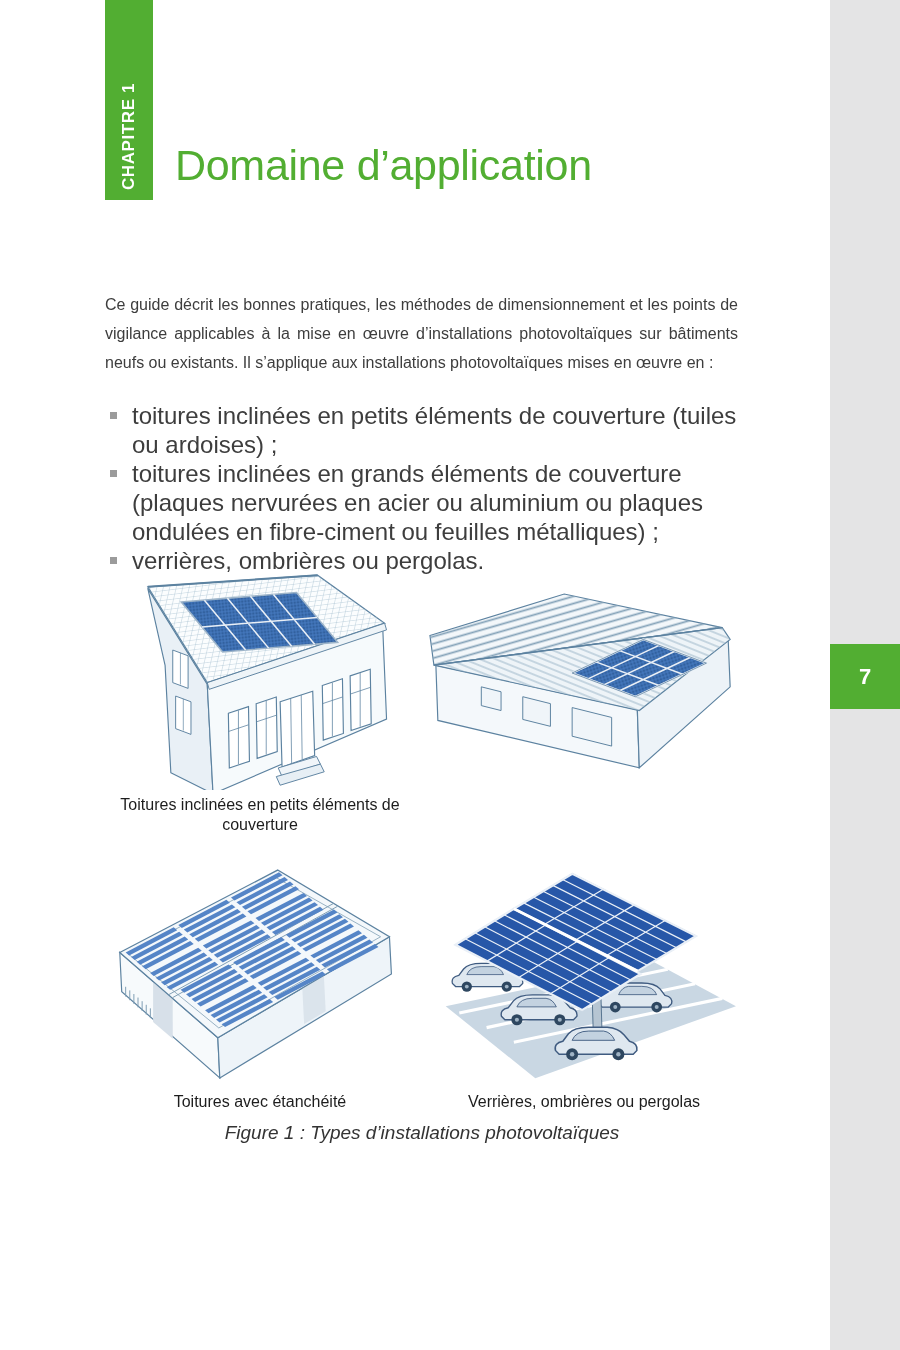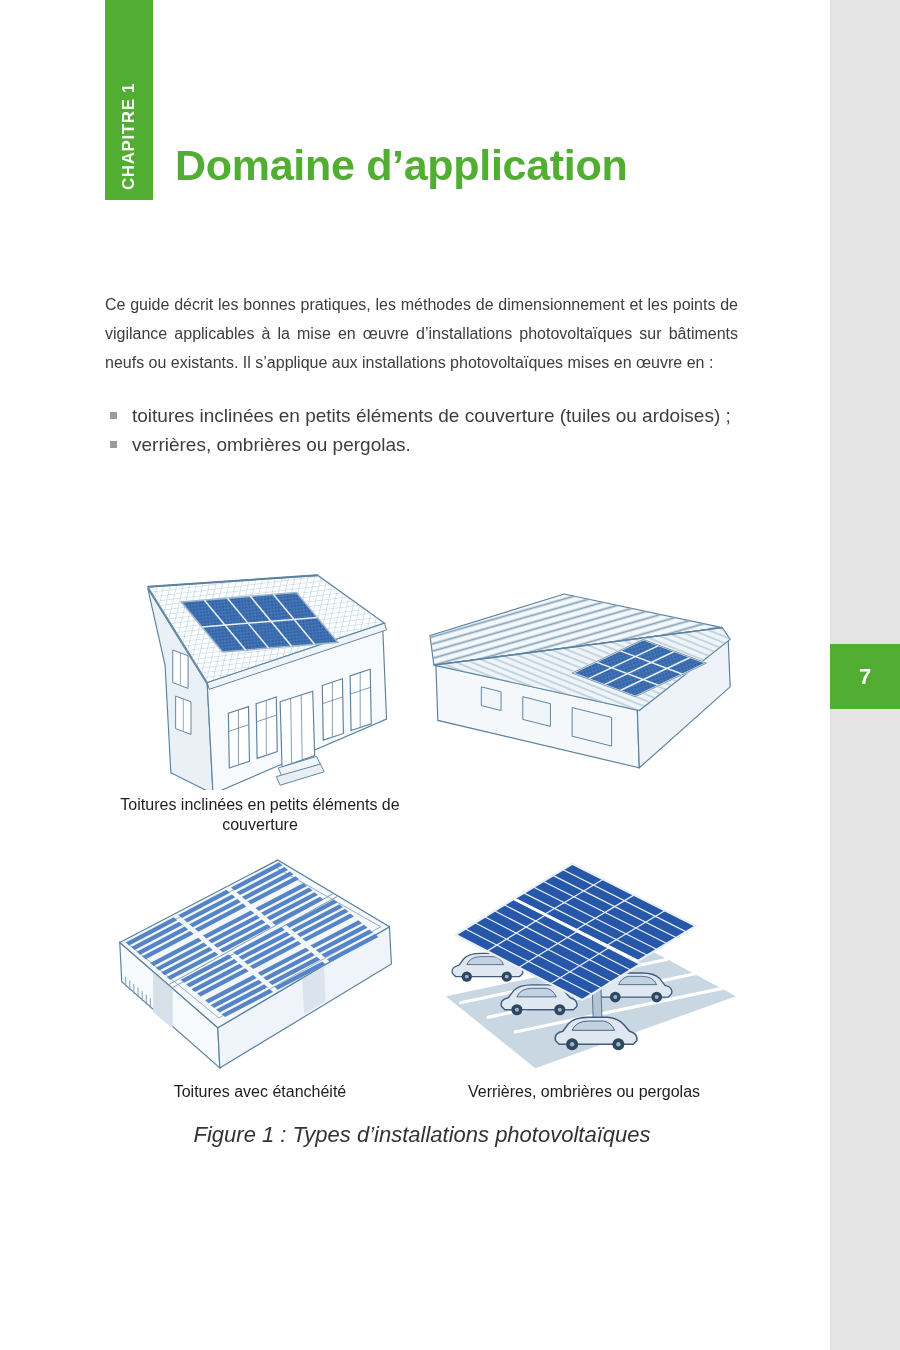--- a/index.html
+++ b/index.html
@@ -19,46 +19,46 @@
   .chapter-tab{left:105px;top:0;width:48px;height:200px;background:#52ae32;}
   .chapter-tab .vlabel{
     position:absolute;left:50%;bottom:10px;
     transform:translateX(-50%) rotate(180deg);
     writing-mode:vertical-rl;
     color:#ffffff;font-weight:700;font-size:17px;letter-spacing:.6px;white-space:nowrap;
   }
   
   .title{
     left:175px;top:138px;width:620px;color:#52ae32;
-    font-size:43px;line-height:55px;font-weight:700;letter-spacing:-.3px;
+    font-size:43px;line-height:55px;font-weight:400;letter-spacing:-.3px;
   }
   
   .intro{
     left:105px;top:290px;width:633px;color:#3d3d3d;
     font-size:16px;line-height:29px;text-align:justify;
   }
   
   .bullets{left:105px;top:401px;width:642px;list-style:none;margin:0;padding:0;}
-  .bullets li{display:flex;align-items:flex-start;color:#3d3d3d;font-size:19px;line-height:29px;}
+  .bullets li{display:flex;align-items:flex-start;color:#3d3d3d;font-size:24px;line-height:29px;}
   .bullets .sq{flex:none;width:7px;height:7px;background:#9b9b9b;margin:11px 15px 0 5px;}
   
   .figures{
     left:98px;top:558px;width:648px;
-    display:grid;grid-template-columns:324px 324px;row-gap:18px;
+    display:grid;grid-template-columns:324px 324px;row-gap:28px;
   }
   figure{margin:0;display:flex;flex-direction:column;align-items:center;}
   .art{height:232px;display:flex;align-items:center;justify-content:center;}
   .row2 .art{height:224px;}
   figcaption{
     font-size:16px;line-height:20px;color:#1d1d1d;text-align:center;
     max-width:282px;margin-top:5px;
   }
   .figcap-final{
     left:98px;top:1122px;width:648px;text-align:center;
-    font-style:italic;font-size:22px;color:#333333;
+    font-style:italic;font-size:19px;color:#333333;
   }
   svg{display:block;}
 </style>
 </head>
 <body>
 
 <div class="abs side-strip"></div>
 
 <div class="abs page-tab">
   <span>7</span>
@@ -71,20 +71,24 @@
 <h1 class="abs title" style="margin:0;">
   <span>Domaine d’application</span><br>
 </h1>
 
 <p class="abs intro" style="margin:0;">Ce guide décrit les bonnes pratiques, les méthodes de dimensionnement et les points de vigilance applicables à la mise en œuvre d’installations photovoltaïques sur bâtiments neufs ou existants. Il s’applique aux installations photovoltaïques mises en œuvre en :</p>
 
 <ul class="abs bullets">
   <li>
       <span class="sq"></span>
       <span>toitures inclinées en petits éléments de couverture (tuiles ou ardoises) ;</span>
+    </li>
+  <li>
+      <span class="sq"></span>
+      <span>toitures inclinées en grands éléments de couverture (plaques nervurées en acier ou aluminium ou plaques ondulées en fibre-ciment ou feuilles métalliques) ;</span>
     </li>
   <li>
       <span class="sq"></span>
       <span>verrières, ombrières ou pergolas.</span>
     </li>
 </ul>
 
 <div class="abs figures">
 
   <figure>

